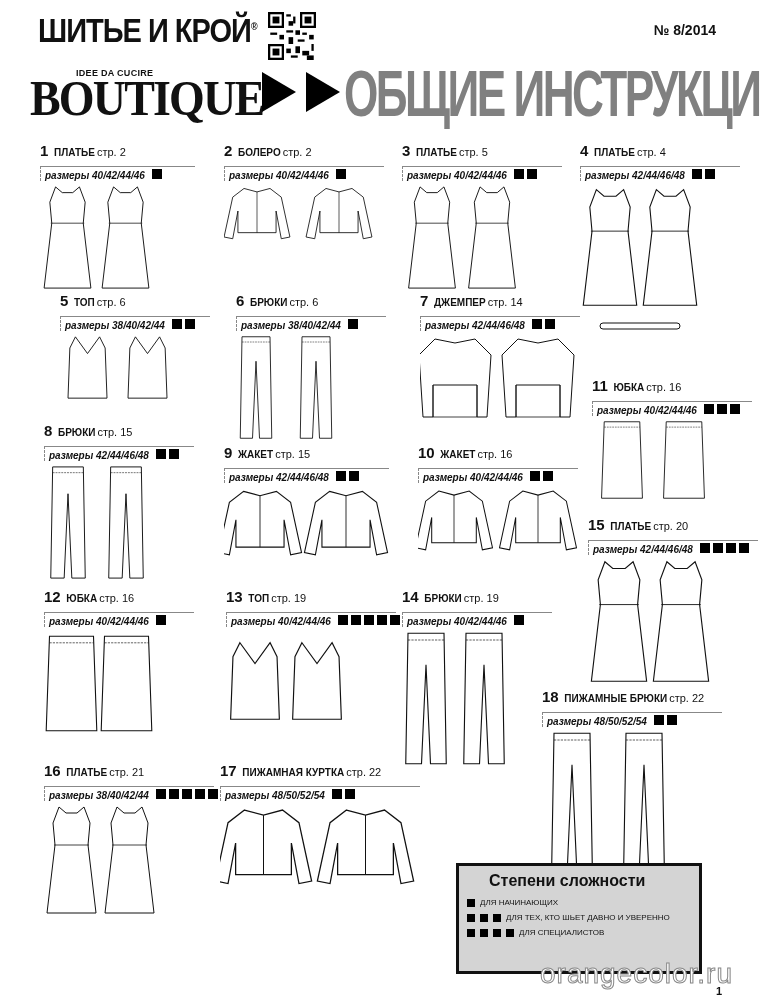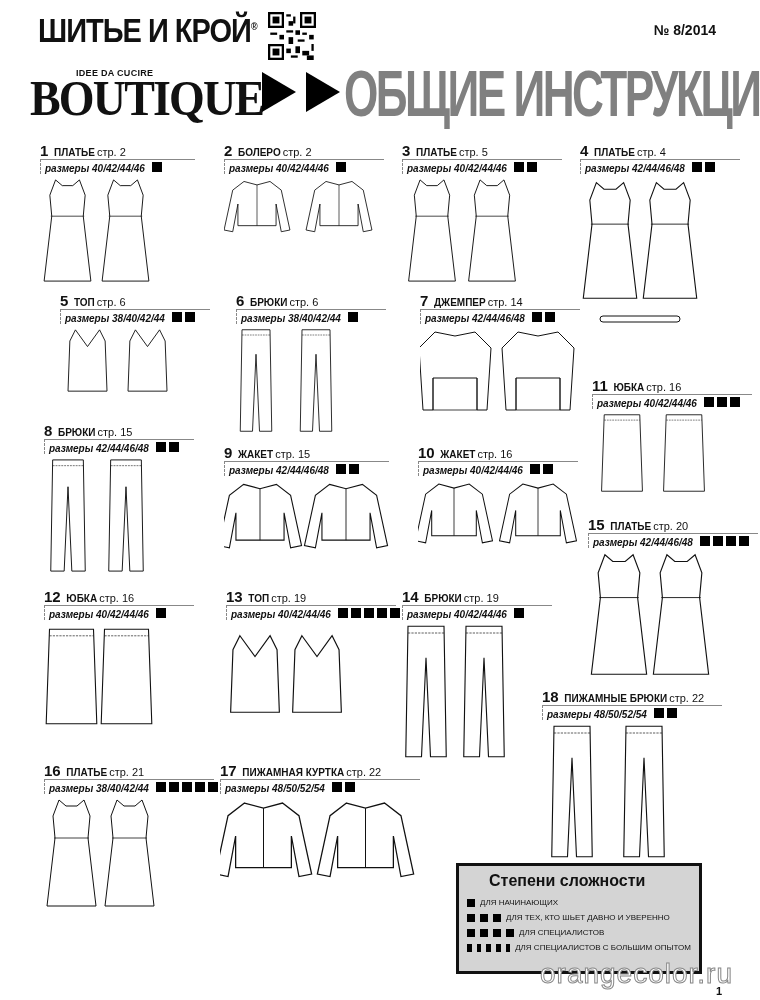--- a/index.html
+++ b/index.html
@@ -14,21 +14,21 @@
   .brand-big { position: absolute; left: 30px; top: 68px; font-family: "Liberation Serif", serif; font-weight: bold; font-size: 50px; letter-spacing: -2px; transform: scaleX(0.92); transform-origin: left top; line-height: 60px; }
   .arrows { position: absolute; left: 262px; top: 72px; display: flex; gap: 10px; }
   .arrow { width: 0; height: 0; border-top: 20px solid transparent; border-bottom: 20px solid transparent; border-left: 34px solid #000; }
   .section-title { position: absolute; left: 344px; top: 56px; font-weight: bold; font-size: 52px; color: #808080; letter-spacing: -3px; transform: scaleX(0.85) scaleY(1.25); transform-origin: left top; white-space: nowrap; }
 
   .item { position: absolute; }
   .item-head { font-size: 13px; white-space: nowrap; }
   .item-head .num { font-weight: bold; font-size: 15px; }
   .item-head .name { font-weight: bold; font-size: 10px; margin: 0 2px; }
   .item-head .page { font-size: 11px; }
-  .sizes { border-top: 1px solid #888; border-left: 1px dashed #888; padding: 2px 0 0 4px; font-style: italic; font-weight: bold; font-size: 10px; white-space: nowrap; display: flex; align-items: center; gap: 4px; }
+  .sizes { border-top: 1px solid #888; border-left: 1px dashed #888; padding: 2px 0 0 4px; font-style: italic; font-weight: bold; font-size: 10px; white-space: nowrap; display: flex; align-items: center; gap: 4px; margin-top: 7px; }
   .sq { display: inline-block; width: 10px; height: 10px; background: #000; margin-left: 3px; }
   .sketch { margin-top: 4px; }
   .sketch svg { display: block; }
 
   .legend { position: absolute; left: 456px; top: 863px; width: 246px; height: 111px; background: #d4d4d4; border: 3px solid #111; padding: 6px 8px; }
   .legend-title { font-weight: bold; font-size: 16px; margin-left: 22px; margin-bottom: 2px; }
   .legend-row { display: flex; align-items: flex-end; font-size: 8px; height: 15px; white-space: nowrap; }
   .legend-row .sq { width: 8px; height: 8px; margin-left: 0; margin-right: 5px; }
   .watermark { position: absolute; left: 540px; top: 958px; font-size: 28px; color: #fff; -webkit-text-stroke: 1px #888; letter-spacing: 1px; font-family: Liberation Sans, sans-serif; }
   .page-num { position: absolute; right: 38px; top: 985px; font-size: 11px; font-weight: bold; }
@@ -370,24 +370,16 @@
       <i class="sq"></i>
       <span>ДЛЯ ТЕХ, КТО ШЬЕТ ДАВНО И УВЕРЕННО</span>
     </div>
   <div class="legend-row">
       <i class="sq"></i>
       <i class="sq"></i>
       <i class="sq"></i>
       <i class="sq"></i>
       <span>ДЛЯ СПЕЦИАЛИСТОВ</span>
     </div>
-  <div class="legend-row">
-      <i class="sq"></i>
-      <i class="sq"></i>
-      <i class="sq"></i>
-      <i class="sq"></i>
-      <i class="sq"></i>
-      <span>ДЛЯ СПЕЦИАЛИСТОВ С БОЛЬШИМ ОПЫТОМ</span>
-    </div>
 </div>
 
 <div class="watermark">orangecolor.ru</div>
 <div class="page-num">1</div>
 
 </body></html>

